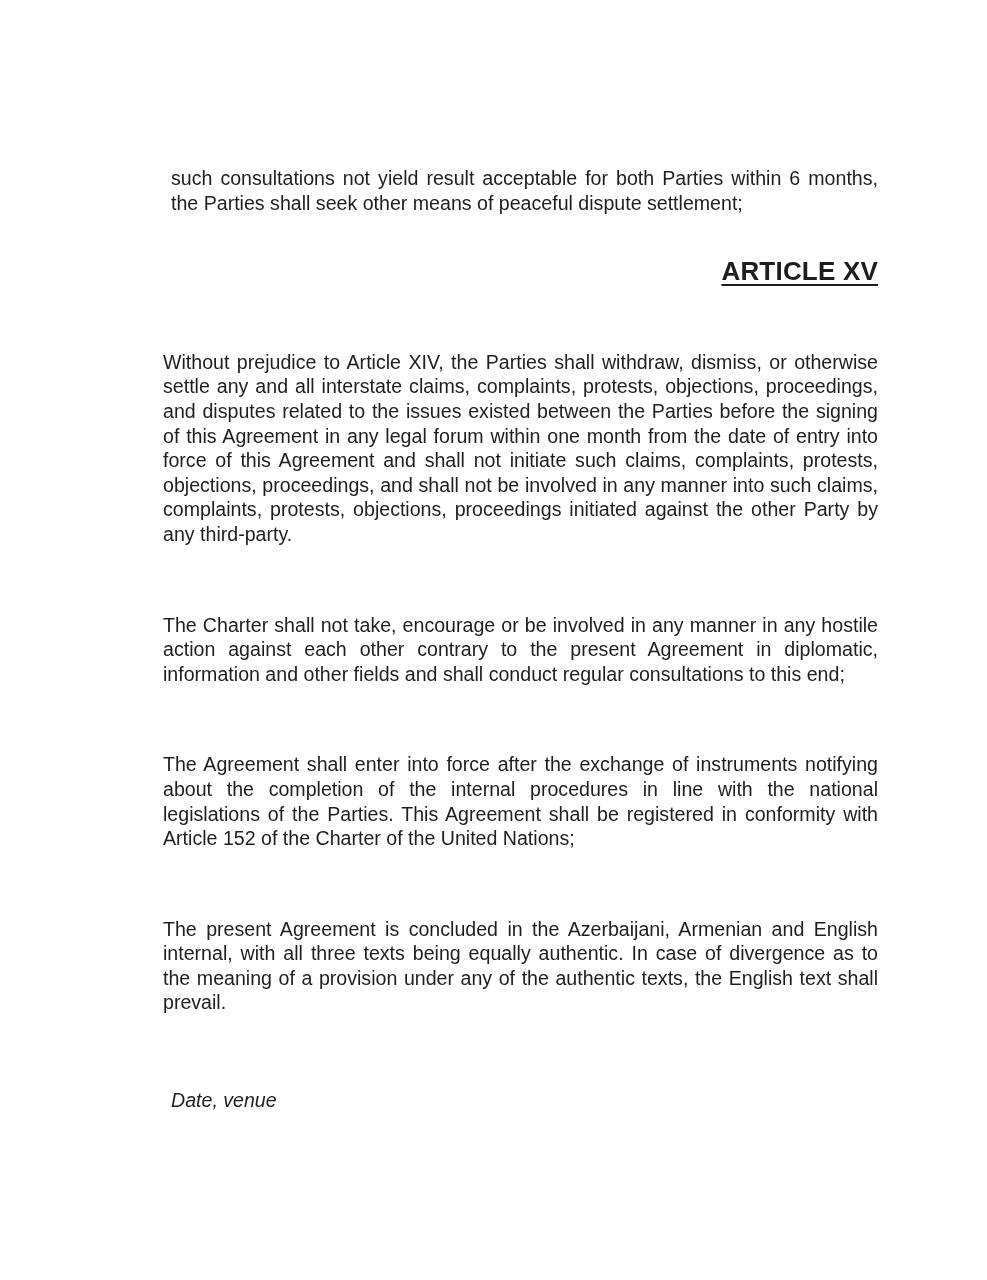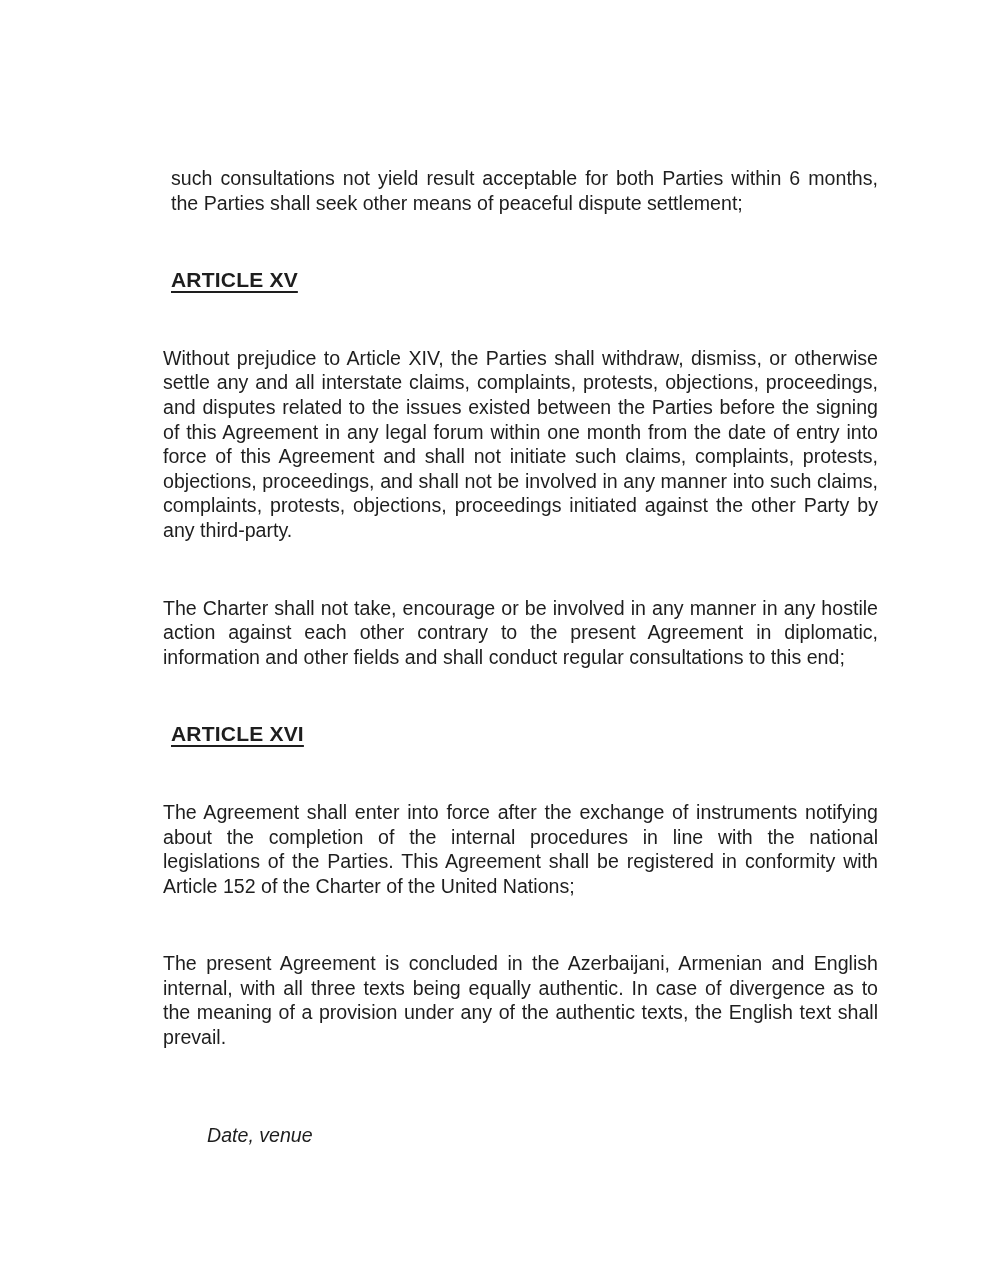--- a/index.html
+++ b/index.html
@@ -21,40 +21,39 @@
   .content {
     position: absolute;
     top: 110px;
     left: 115px;
     width: 763px;
     font-size: 19.6px;
     line-height: 24.6px;
   }
   .para {
     text-align: justify;
-    margin-top: 25px;
+    margin-top: 38px;
   }
   .para.first { margin-top: 0; }
   .article-para { padding-left: 6px; }
   .article-heading {
-    margin-top: 25px;
-    text-align: left;
+    margin-top: 16px;
+    text-align: right;
     font-weight: bold;
-    font-size: 21px;
+    font-size: 26px;
     line-height: 24.6px;
     letter-spacing: 0.2px;
     text-decoration: underline;
     text-decoration-thickness: 2px;
     text-underline-offset: 4px;
   }
   .signature {
     margin-top: 45px;
     font-style: italic;
     text-align: left;
-    margin-left: 36px;
   }
   .page-number {
     position: absolute;
     top: 1240px;
     left: 0;
     width: 100%;
     text-align: center;
     font-size: 19px;
     line-height: 22px;
     color: #1e1e1e;
@@ -67,21 +66,20 @@
   <div class="content">
 
     <p class="para first">such consultations not yield result acceptable for both Parties within 6 months, the Parties shall seek other means of peaceful dispute settlement;</p>
 
     <h2 class="article-heading">ARTICLE XV</h2>
 
     <p class="para article-para">Without prejudice to Article XIV, the Parties shall withdraw, dismiss, or otherwise settle any and all interstate claims, complaints, protests, objections, proceedings, and disputes related to the issues existed between the Parties before the signing of this Agreement in any legal forum within one month from the date of entry into force of this Agreement and shall not initiate such claims, complaints, protests, objections, proceedings, and shall not be involved in any manner into such claims, complaints, protests, objections, proceedings initiated against the other Party by any third-party.</p>
 
     <p class="para article-para">The Charter shall not take, encourage or be involved in any manner in any hostile action against each other contrary to the present Agreement in diplomatic, information and other fields and shall conduct regular consultations to this end;</p>
 
-    <h2 class="article-heading">ARTICLE XVI</h2>
 
     <p class="para article-para">The Agreement shall enter into force after the exchange of instruments notifying about the completion of the internal procedures in line with the national legislations of the Parties. This Agreement shall be registered in conformity with Article 152 of the Charter of the United Nations;</p>
 
 
     <p class="para article-para">The present Agreement is concluded in the Azerbaijani, Armenian and English internal, with all three texts being equally authentic. In case of divergence as to the meaning of a provision under any of the authentic texts, the English text shall prevail.</p>
 
     <p class="signature">Date, venue</p>
 
   </div>
 

